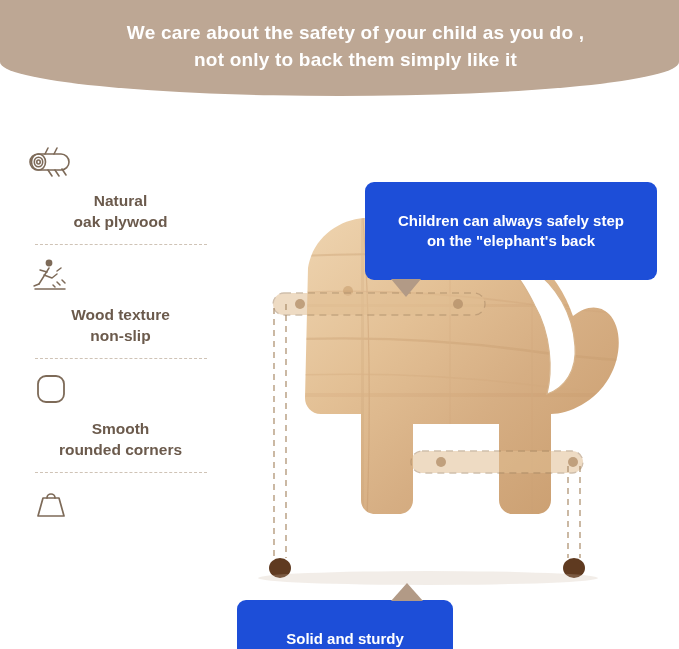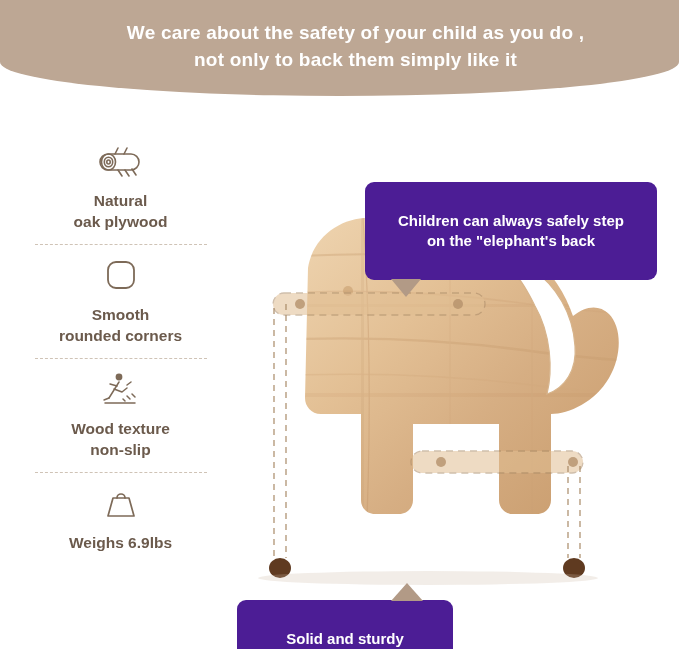--- a/index.html
+++ b/index.html
@@ -50,21 +50,20 @@
     position: absolute;
     left: 28px;
     top: 130px;
     width: 185px;
   }
   .feature {
     position: relative;
     padding: 10px 0 12px 0;
     display: flex;
     flex-direction: column;
-    align-items: center;
   }
   .feature + .feature::before {
     content: "";
     position: absolute;
     top: 0;
     left: 7px;
     width: 172px;
     border-top: 1px dashed #cfc3b6;
   }
   .feature-icon {
@@ -90,21 +89,21 @@
     left: 213px;
     top: 108px;
     width: 466px;
     height: 541px;
     overflow: hidden;
   }
 
   
   .callout {
     position: absolute;
-    background: #4c1d95;
+    background: #1d4ed8;
     color: #ffffff;
     font-size: 15px;
     font-weight: bold;
     line-height: 20px;
     text-align: center;
     border-radius: 9px;
     padding: 9px 14px;
     white-space: pre-line;
   }
   .callout .tail {
@@ -158,30 +157,20 @@
           <ellipse cx="10.5" cy="17" rx="1.7" ry="2"></ellipse>
           <path d="M20 25 l4 6 M27 25 l4 6 M34 24 l4 6"></path>
           <path d="M17 9 l3 -6 M26 9 l3 -6"></path>
         </g>
       </svg>
     </div>
     <div class="feature-label">Natural
 oak plywood</div>
   </div>
 
-
-  <div class="feature">
-    <div class="feature-icon">
-      <svg width="40" height="38" viewBox="0 0 40 38">
-        <rect x="7" y="5" width="26" height="26" rx="8" ry="8" fill="none" stroke="#7d6a58" stroke-width="1.8"></rect>
-      </svg>
-    </div>
-    <div class="feature-label">Smooth
-rounded corners</div>
-  </div>
 
   <div class="feature">
     <div class="feature-icon">
       <svg width="44" height="40" viewBox="0 0 44 40">
         <g fill="#7d6a58" stroke="#7d6a58" stroke-width="1.5" stroke-linecap="round" stroke-linejoin="round">
           <circle cx="20" cy="7" r="3.4" fill="#7d6a58" stroke="none"></circle>
           <path d="M20 12 l-5 8 l-5 8" fill="none"></path>
           <path d="M15 19 l8 3 l5 -4" fill="none"></path>
           <path d="M18 16 l-7 -2" fill="none"></path>
           <path d="M10 28 l-5 2" fill="none"></path>
@@ -192,28 +181,37 @@
           <path d="M28 26 l3 3 M33 24 l3 3 M24 29 l2 2"></path>
         </g>
       </svg>
     </div>
     <div class="feature-label">Wood texture
 non-slip</div>
   </div>
 
   <div class="feature">
     <div class="feature-icon">
+      <svg width="40" height="38" viewBox="0 0 40 38">
+        <rect x="7" y="5" width="26" height="26" rx="8" ry="8" fill="none" stroke="#7d6a58" stroke-width="1.8"></rect>
+      </svg>
+    </div>
+    <div class="feature-label">Smooth
+rounded corners</div>
+  </div>
+
+  <div class="feature">
+    <div class="feature-icon">
       <svg width="44" height="38" viewBox="0 0 44 38">
         <g fill="none" stroke="#7d6a58" stroke-width="1.7" stroke-linecap="round" stroke-linejoin="round">
           <path d="M14 13 l-5 18 h26 l-5 -18 z"></path>
           <path d="M18 13 a4 4 0 0 1 8 0"></path>
         </g>
       </svg>
     </div>
-    <div class="feature-label">Weighs 6.9lbs</div>
   </div>
 
 </div>
 
 <div class="photo">
   <svg width="466" height="541" viewBox="0 0 466 541">
     <defs>
       <linearGradient id="woodGrad" x1="0" y1="0" x2="1" y2="1">
         <stop offset="0%" stop-color="#efd5b1"></stop>
         <stop offset="35%" stop-color="#e3c095"></stop>

